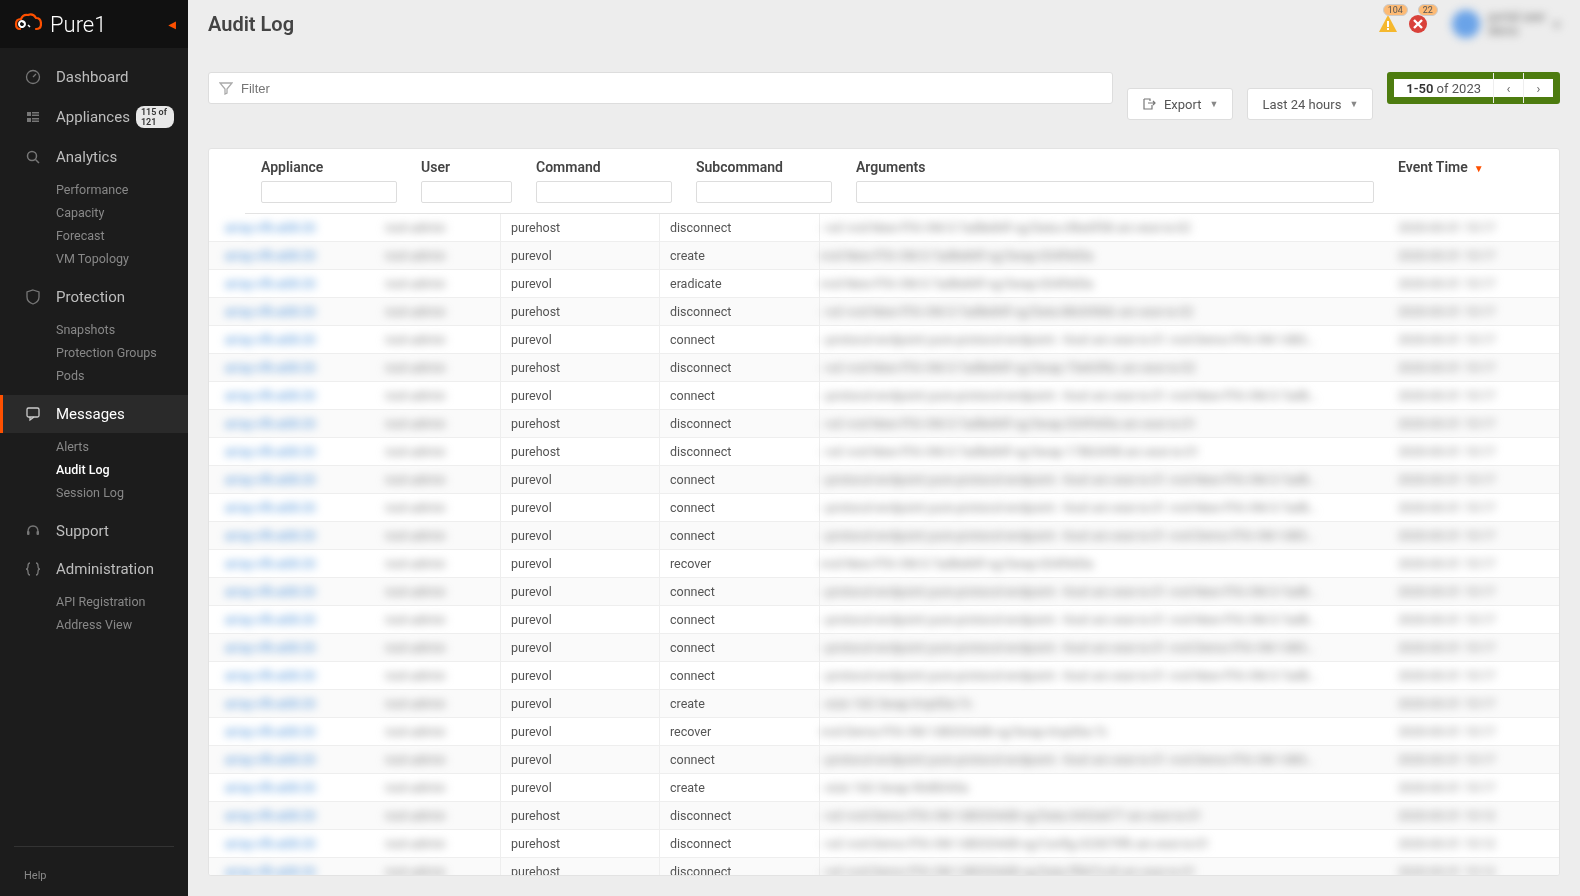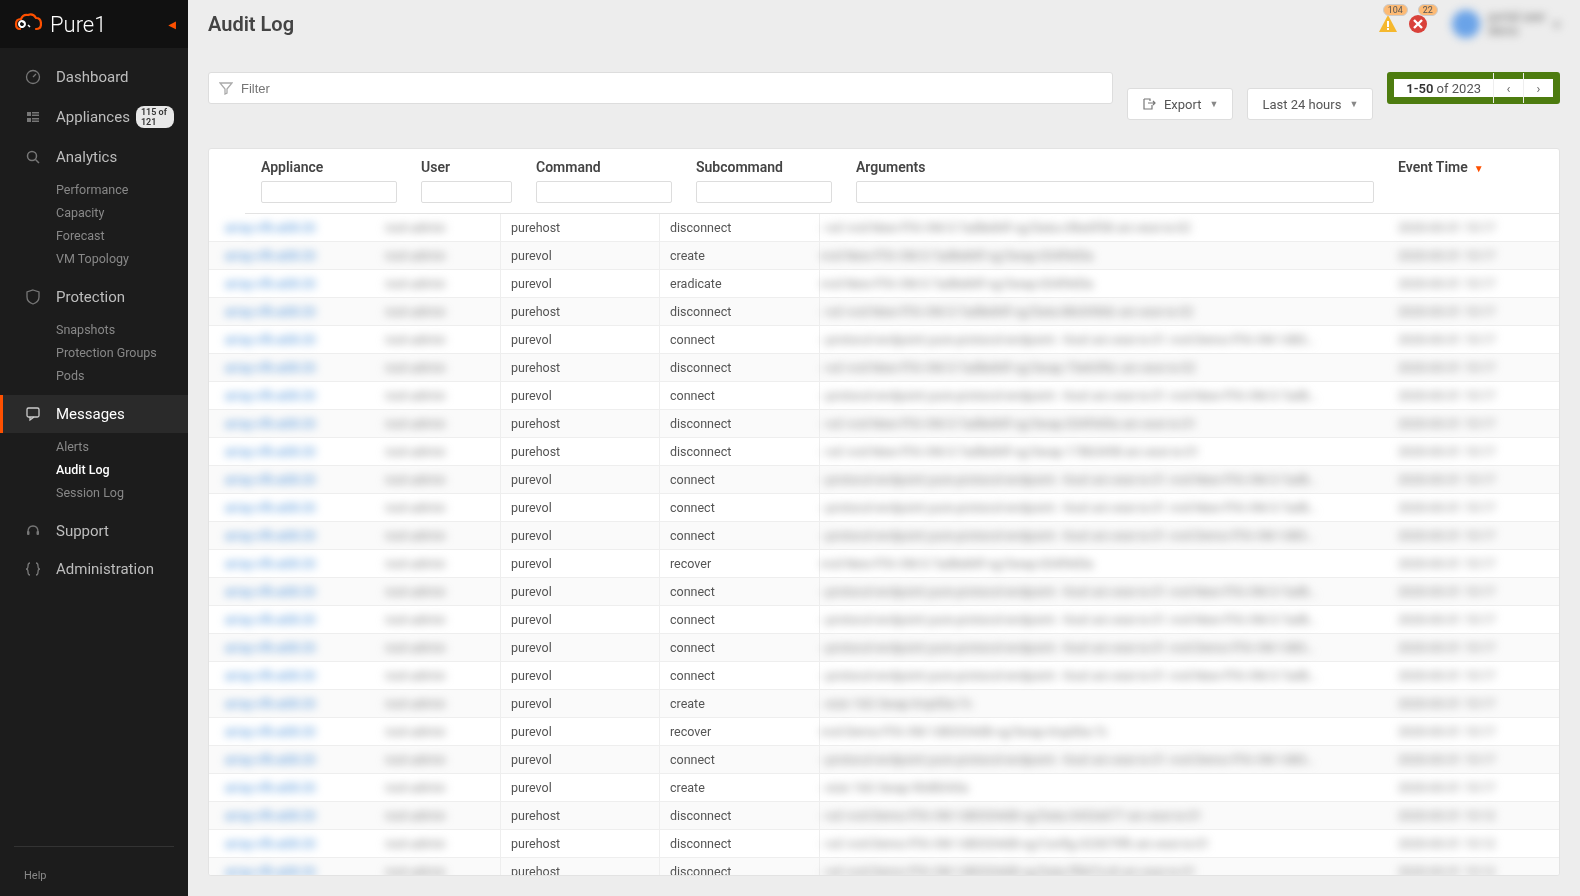--- a/index.html
+++ b/index.html
@@ -164,20 +164,24 @@
           <span>Support</span>
         </div>
         <div class="nav-item">
           <span class="nav-icon">
             <svg width="16" height="16" viewBox="0 0 16 16">
               <path d="M5 2 Q3 2 3 5 Q3 8 1 8 Q3 8 3 11 Q3 14 5 14 M11 2 Q13 2 13 5 Q13 8 15 8 Q13 8 13 11 Q13 14 11 14" fill="none" stroke="currentColor" stroke-width="1.3"></path>
             </svg>
           </span>
           <span>Administration</span>
         </div>
+        <div class="nav-sub">
+          <a>API Registration</a>
+          <a>Address View</a>
+        </div>
       </div>
     <hr class="nav-divider">
     <div class="nav-help">Help</div>
   </div>
 
   <div class="main">
     <div class="topbar">
       <div class="page-title">Audit Log</div>
       <div class="alert-icons">
         <div class="alert-ic">

